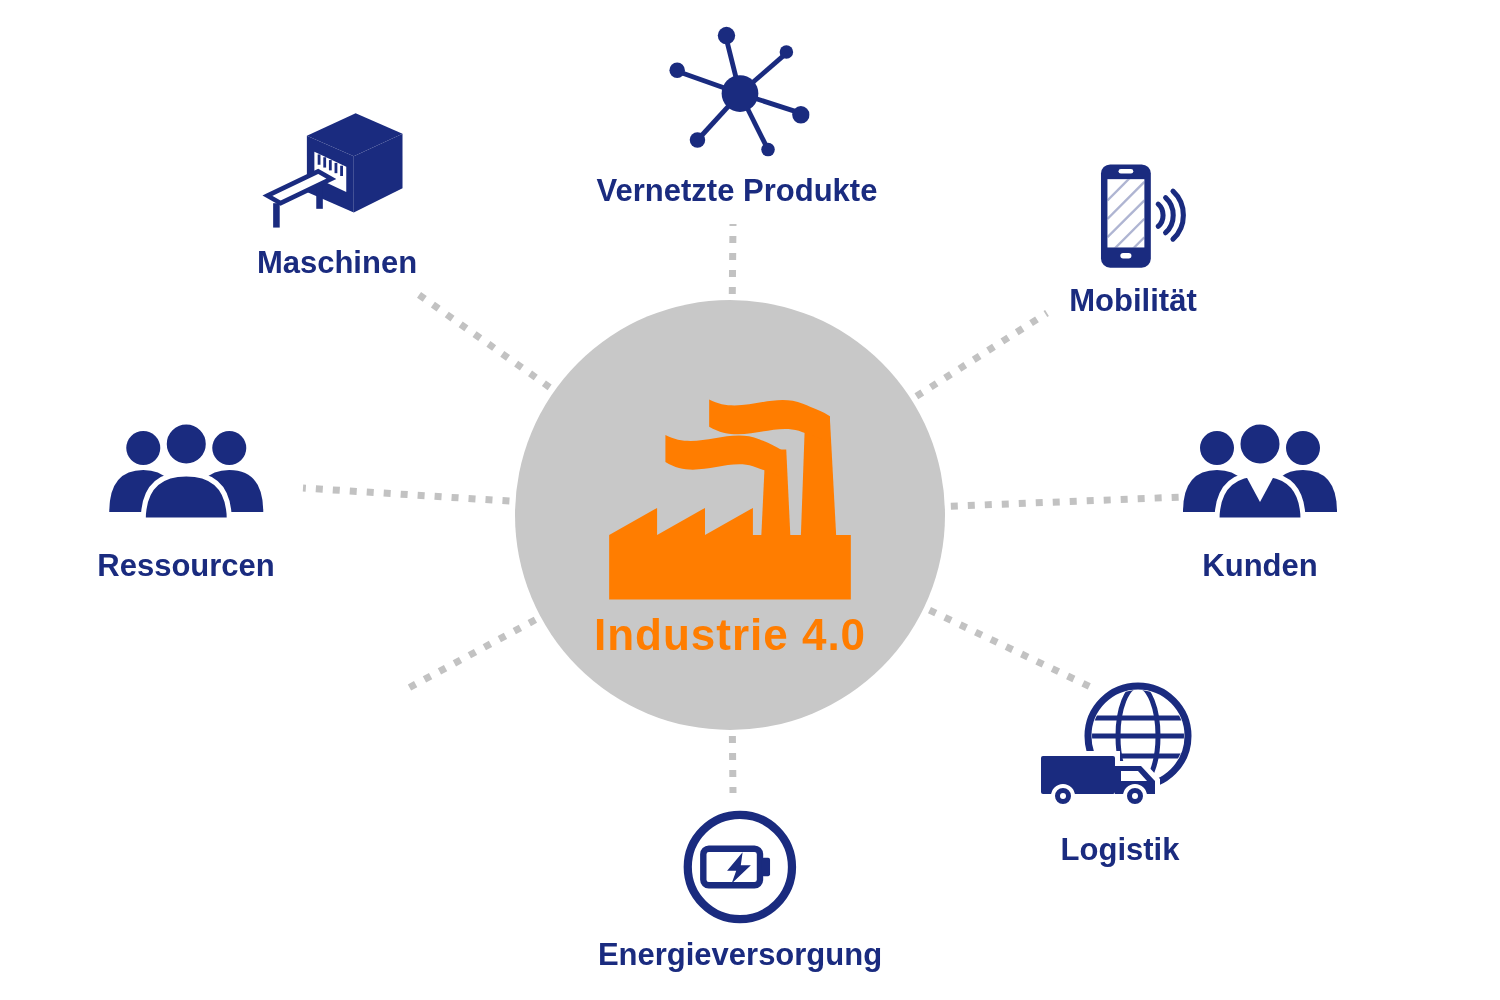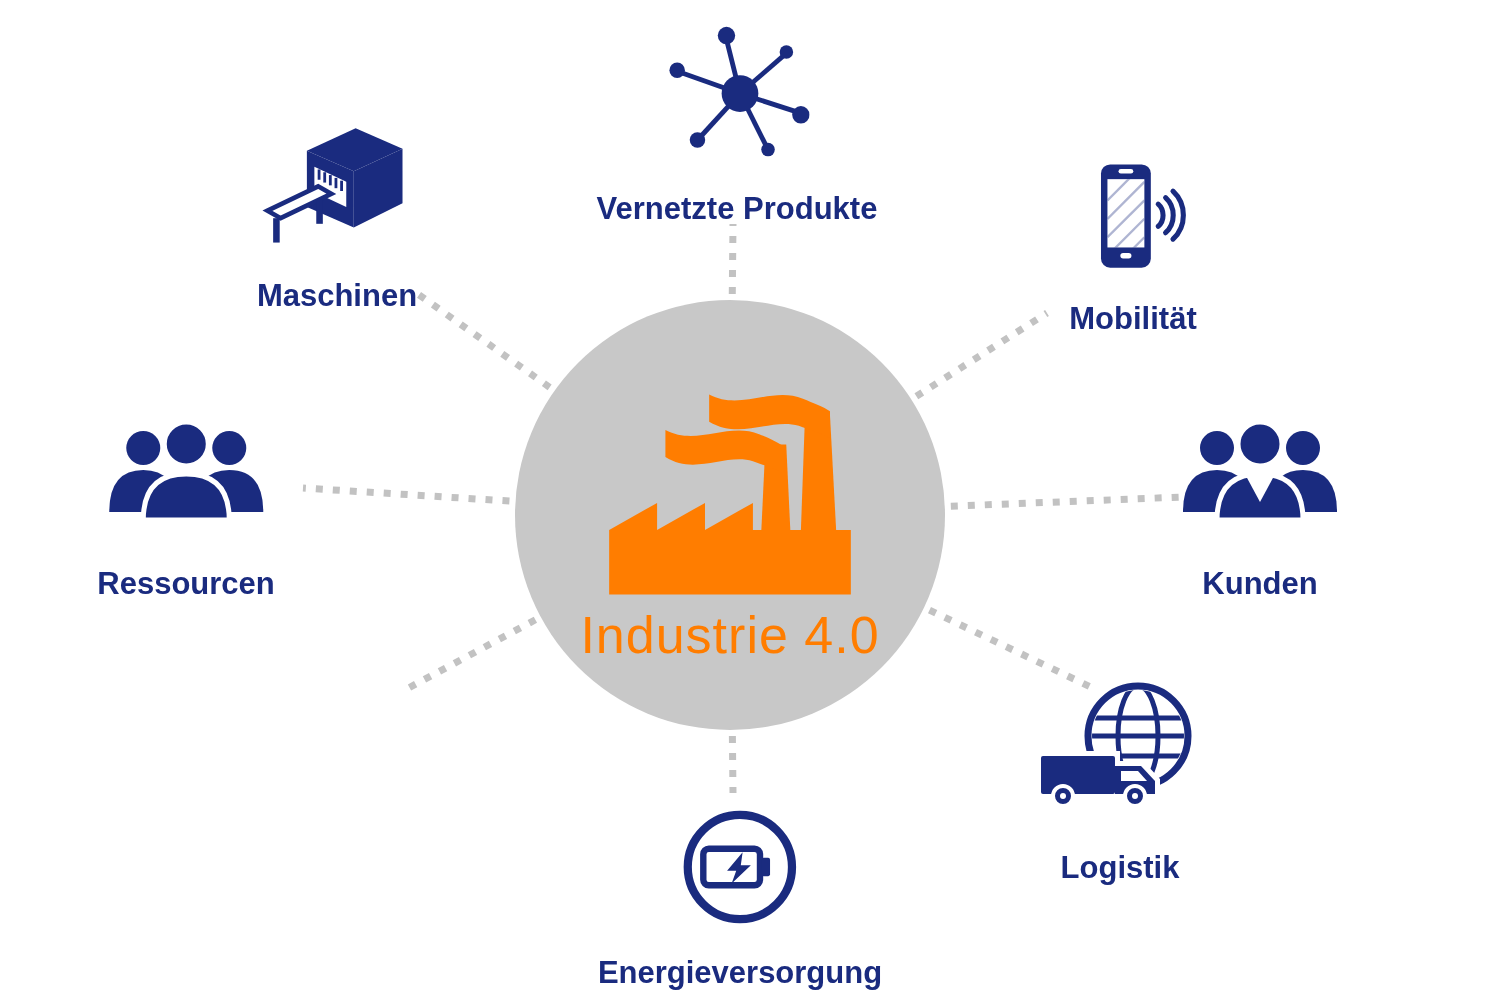--- a/index.html
+++ b/index.html
@@ -13,23 +13,23 @@
     position:relative;width:1500px;height:1000px;background:#fff;overflow:hidden;
     font-family:"Liberation Sans","DejaVu Sans",sans-serif;
   }
   .connectors{position:absolute;left:0;top:0;}
   .connector{stroke:var(--connector-gray);stroke-width:7;stroke-dasharray:7 10;fill:none;}
   .center-circle{
     position:absolute;left:515px;top:300px;width:430px;height:430px;border-radius:50%;
     background:var(--circle-gray);display:flex;flex-direction:column;align-items:center;justify-content:center;
   }
   .center-circle svg{margin-top:18px;}
-  .center-title{color:var(--accent-orange);font-size:52px;font-weight:normal;margin-top:2px;letter-spacing:1px;}
+  .center-title{color:var(--accent-orange);font-size:44px;font-weight:bold;margin-top:2px;letter-spacing:1px;}
   .node{position:absolute;transform:translateX(-50%);display:flex;flex-direction:column;align-items:center;}
-  .node .label{color:var(--primary-blue);font-size:31px;font-weight:bold;white-space:nowrap;margin-top:24px;}
+  .node .label{color:var(--primary-blue);font-size:31px;font-weight:bold;white-space:nowrap;margin-top:6px;}
   .fNavy{fill:var(--primary-blue);}
   .fOrange{fill:var(--accent-orange);}
   .fWhite{fill:#ffffff;}
   .sNavy{stroke:var(--primary-blue);}
   .sWhite{stroke:#ffffff;}
   .nf{fill:none;}
   .hatch{stroke:var(--primary-blue);stroke-width:2.5;opacity:.35;}
 </style>
 </head>
 <body>
@@ -51,21 +51,21 @@
     <svg width="250" height="219" viewBox="0 0 240 210">
       <path class="fOrange" d="M4,202 L4,140 L50,114 L50,140 L96,114 L96,140 L142,114 L142,140 L236,140 L236,202 Z"></path>
       <path class="fOrange" d="M154,58 L174,58 L178,142 L150,142 Z"></path>
       <path class="fOrange" d="M192,30 L216,30 L222,142 L188,142 Z"></path>
       <path class="fOrange" d="M100,10 C130,26 160,2 190,14 C200,18 210,22 216,26 L216,52 C206,46 196,44 186,40 C160,32 130,54 100,36 Z"></path>
       <path class="fOrange" d="M58,44 C88,60 118,36 148,48 C156,51 166,56 172,60 L172,86 C162,80 152,78 142,74 C116,66 86,88 58,70 Z"></path>
     </svg>
     <div class="center-title">Industrie 4.0</div>
   </div>
 
-  <div class="node" style="left:337px;top:113px;">
+  <div class="node" style="left:337px;top:98px;">
     <svg width="150" height="141" viewBox="0 0 160 150">
       <polygon class="fNavy" points="48,40 100,16 150,38 98,62"></polygon>
       <polygon class="fNavy" points="150,38 150,96 98,122 98,62"></polygon>
       <polygon class="fNavy" points="48,40 98,62 98,122 48,100"></polygon>
       <polygon class="fWhite" points="56,57 90,73 90,100 56,84"></polygon>
       <g class="sNavy nf" stroke-width="3">
         <line x1="61" y1="60" x2="61" y2="71"></line>
         <line x1="67" y1="63" x2="67" y2="74"></line>
         <line x1="73" y1="66" x2="73" y2="77"></line>
         <line x1="79" y1="69" x2="79" y2="80"></line>

